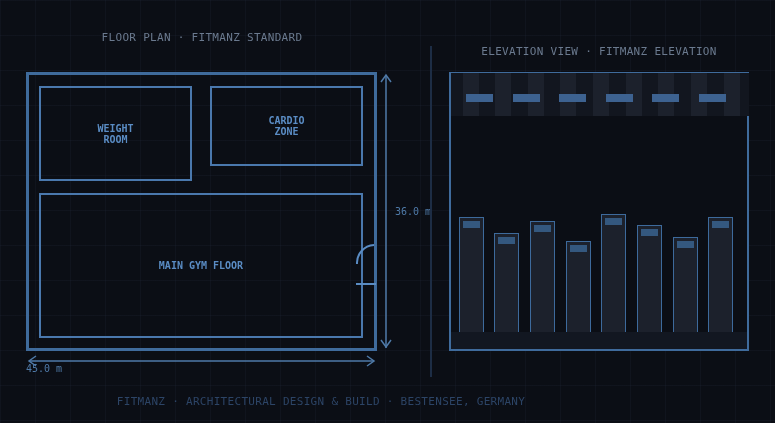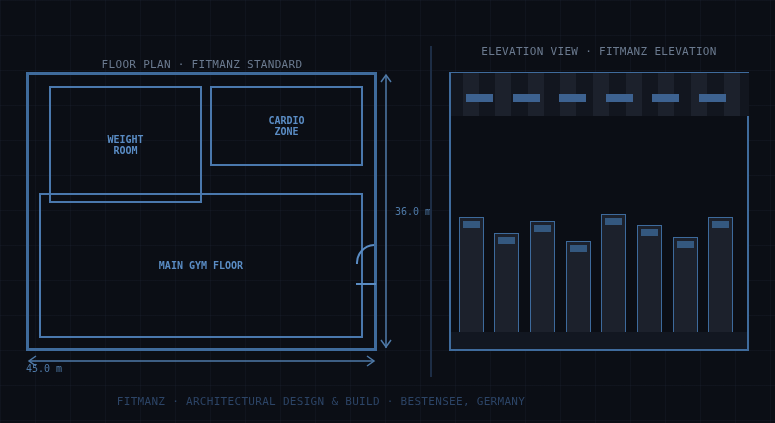--- a/index.html
+++ b/index.html
@@ -23,25 +23,25 @@
   .roof { position:absolute; left:0; top:0; width:298px; height:43px; background:#12161f; overflow:hidden; }
   .stripe { position:absolute; top:0; width:16px; height:43px; background:#1c212c; }
   .win { position:absolute; top:21px; width:27px; height:8px; background:#3d6290; }
   .base { position:absolute; left:0; bottom:0; width:296px; height:17px; background:#121721; }
   .bar { position:absolute; width:25px; box-sizing:border-box; border:1px solid #3d6a9c; background:#1c212c; }
   .bar .cap { position:absolute; left:3px; top:3px; width:17px; height:7px; background:#34587f; }
 </style>
 </head>
 <body>
 
-<div class="abs title" style="left:27px; top:58px; width:350px;">FLOOR PLAN · FITMANZ STANDARD</div>
+<div class="abs title" style="left:27px; top:31px; width:350px;">FLOOR PLAN · FITMANZ STANDARD</div>
 
 <div class="abs" style="left:26px; top:72px; width:351px; height:279px; border:3px solid #3f6b9c; box-sizing:border-box;"></div>
 
-<div class="room" style="left:49px; top:86px; width:153px; height:117px;">
+<div class="room" style="left:39px; top:86px; width:153px; height:95px;">
   <span>WEIGHT
 ROOM</span>
 </div>
 <div class="room" style="left:210px; top:86px; width:153px; height:80px;">
   <span>CARDIO
 ZONE</span>
 </div>
 <div class="room" style="left:39px; top:193px; width:324px; height:145px;">
   <span>MAIN GYM FLOOR</span>
 </div>

